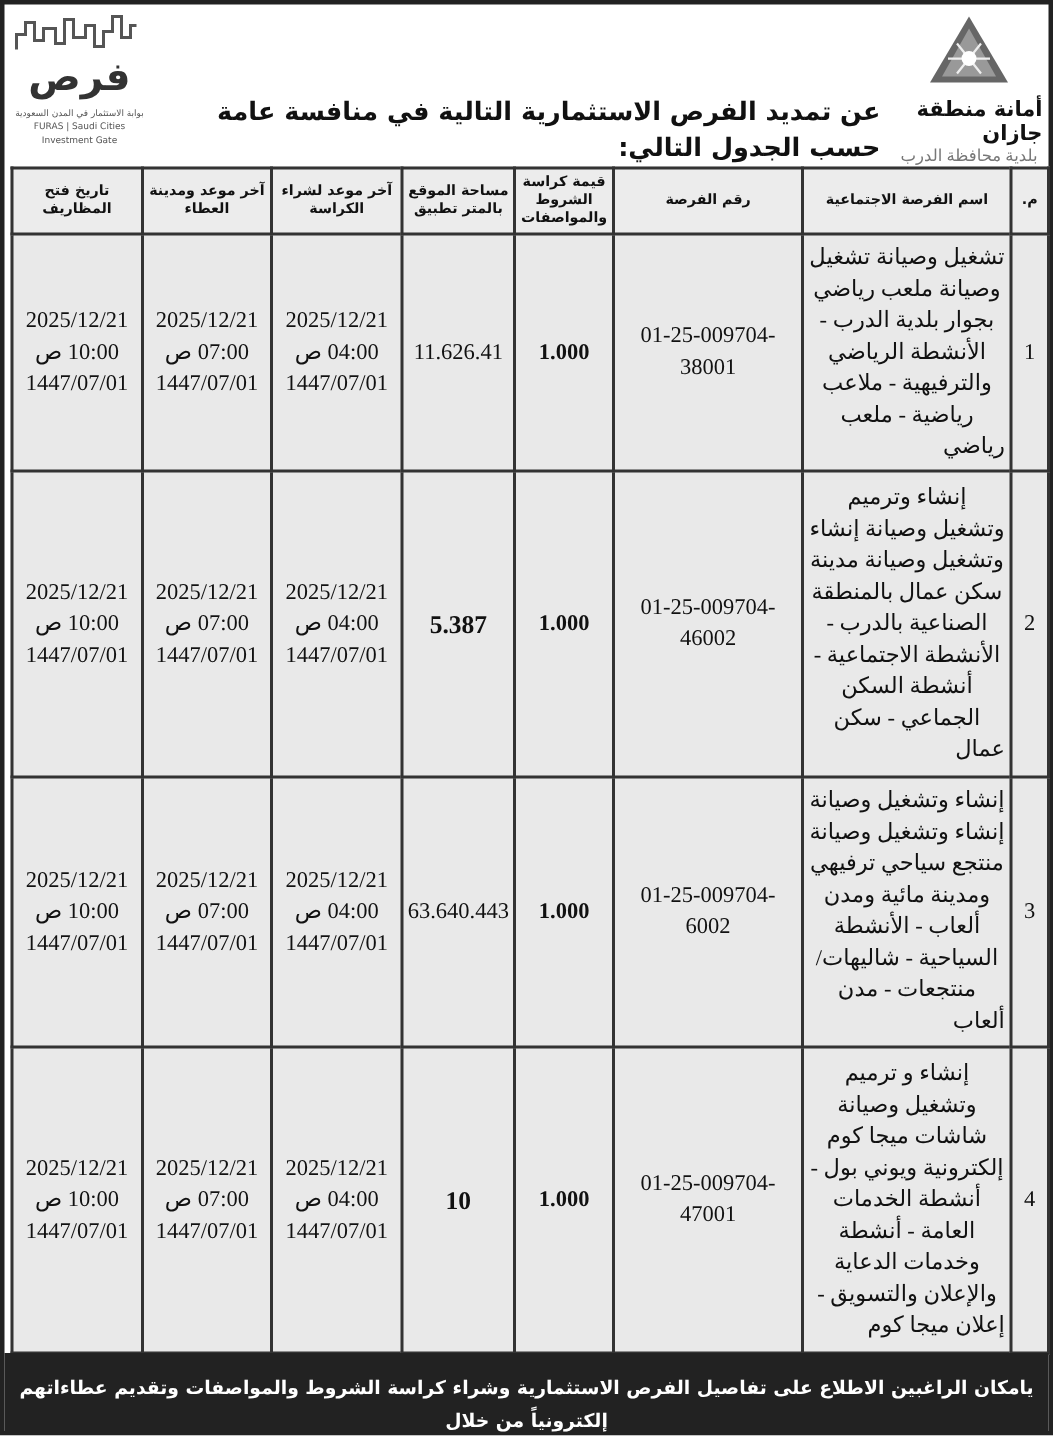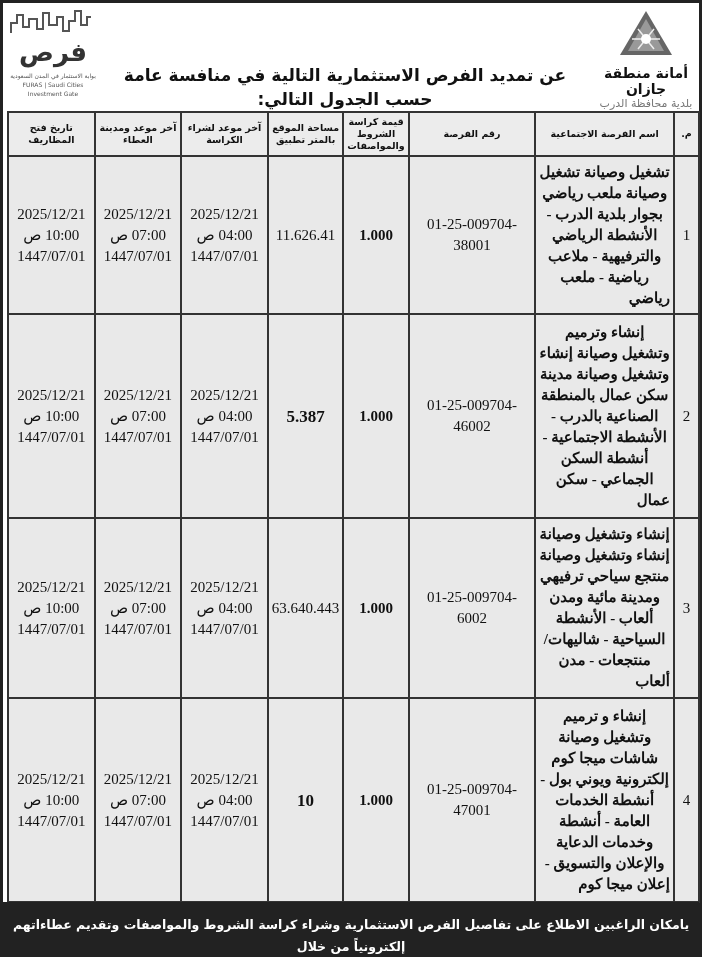--- a/index.html
+++ b/index.html
@@ -2,31 +2,31 @@
 <html><head>
 <meta charset="utf-8">
 <style>
   html,body{margin:0;padding:0;background:#fff;}
   body{width:702px;height:957px;overflow:hidden;font-family:"DejaVu Sans",sans-serif;color:#111;}
   .page{position:relative;width:702px;height:957px;box-sizing:border-box;border:3px solid #222;background:#fff;}
   .header{position:absolute;left:0;top:0;width:696px;height:108px;}
   .logo-left{position:absolute;left:4px;top:4px;width:88px;height:90px;}
   .logo-right{position:absolute;right:4px;top:6px;width:98px;height:88px;text-align:center;}
   .title{position:absolute;left:100px;right:110px;top:8px;text-align:center;font-family:"DejaVu Sans",sans-serif;font-weight:900;font-size:40px;line-height:48px;color:#111;direction:rtl;letter-spacing:0;}
-  .subtitle{position:absolute;left:100px;right:112px;top:60px;text-align:center;font-weight:bold;font-size:17px;line-height:24px;direction:rtl;}
+  .subtitle{position:absolute;left:100px;right:112px;top:60px;font-weight:bold;font-size:17px;line-height:24px;direction:rtl;}
   .furas-text{position:absolute;left:0;top:64px;width:92px;font-size:6px;color:#555;text-align:center;line-height:9px;}
   .furas-word{position:absolute;left:6px;top:30px;font-size:26px;font-weight:bold;color:#333;direction:rtl;width:80px;text-align:center;}
-  .jz-name{font-size:14px;font-weight:bold;direction:rtl;line-height:16px;margin-top:2px;}
-  .jz-sub{font-size:11px;color:#777;direction:rtl;line-height:14px;}
+  .jz-name{font-size:14px;font-weight:bold;direction:rtl;line-height:16px;margin-top:2px;text-align:right;}
+  .jz-sub{font-size:11px;color:#777;direction:rtl;line-height:14px;font-family:Liberation Serif, serif;}
   table.grid{position:absolute;left:4px;top:108px;width:693px;border-collapse:collapse;direction:rtl;background:#e9e9e9;}
   table.grid th, table.grid td{border:2px solid #333;text-align:center;vertical-align:middle;padding:2px 3px;}
   table.grid th{font-size:9.5px;font-weight:bold;line-height:12px;height:38px;background:#ececec;}
   table.grid td{font-family:"Liberation Serif",serif;font-size:15px;line-height:21px;}
   td.num{font-size:12px;width:18px;}
-  td.name{font-family:"DejaVu Sans",sans-serif;font-weight:bold;font-size:13px;line-height:22px;text-align:justify;text-align-last:right;width:140px;margin-left:32px;}
+  td.name{font-family:"DejaVu Sans",sans-serif;font-weight:normal;font-size:13px;line-height:22px;text-align:justify;text-align-last:right;width:140px;margin-left:32px;}
   td.id{font-size:14px;width:128px;}
   td.fee{font-weight:bold;font-size:17px;width:50px;}
   td.area{font-size:14px;width:56px;}
   td.area.big{font-weight:bold;font-size:17px;border-radius:32px;}
   td.date{width:80px;font-size:15px;}
   .footer{position:absolute;left:0;bottom:0;width:696px;height:52px;background:#222;color:#fff;text-align:center;direction:rtl;font-weight:bold;font-size:12.5px;line-height:22px;padding-top:12px;box-sizing:border-box;}
   .footer .url{font-family:"Liberation Serif",serif;font-size:18px;}
 </style>
 </head>
 <body>

